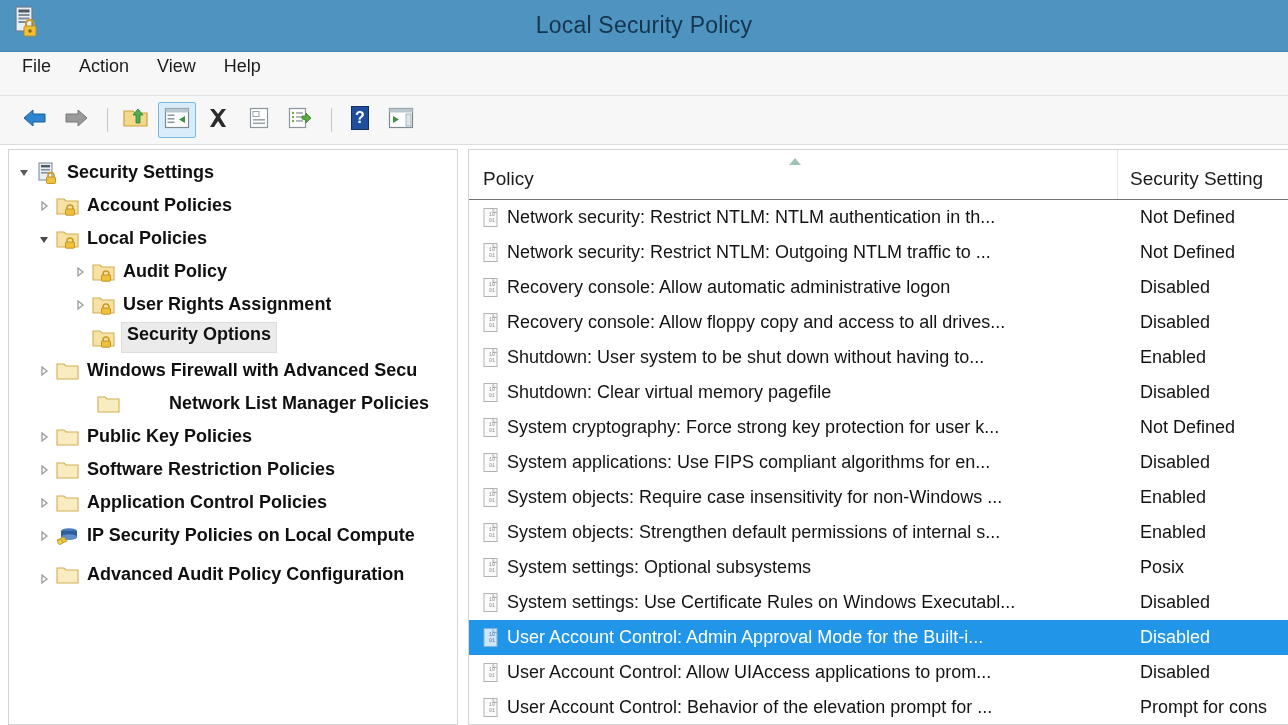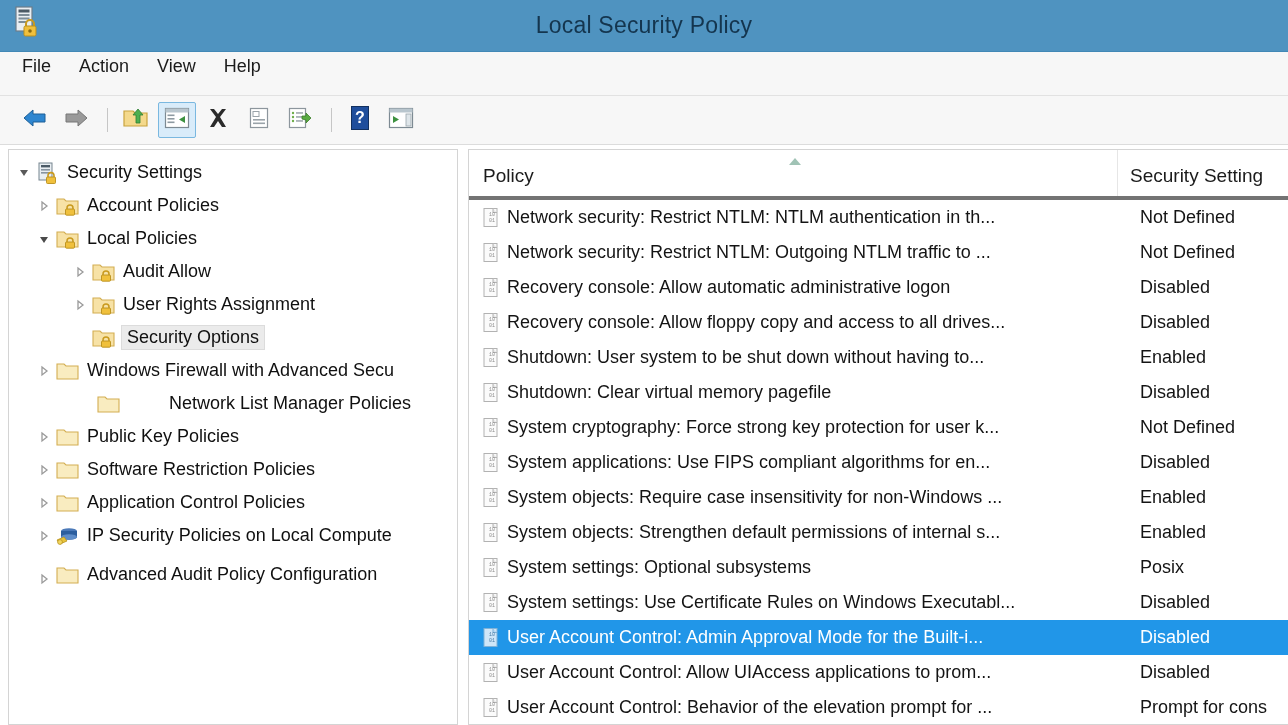--- a/index.html
+++ b/index.html
@@ -112,43 +112,43 @@
   }
   .tree-row .twisty {
     width: 22px; flex: 0 0 22px;
     display: flex; align-items: center; justify-content: center;
   }
   .tree-row .t-icon {
     width: 26px; flex: 0 0 26px;
     display: flex; align-items: center; justify-content: center;
     margin-right: 6px;
   }
-  .tree-label { overflow: hidden; }
+  .tree-label { overflow: hidden; font-weight: bold; }
   .tree-row.selected .tree-label {
     background: #ebebeb;
     border: 1px solid #dcdcdc;
-    padding: 1px 5px 1px 5px;
+    padding: 1px 5px 7px 5px;
     margin-left: -2px;
   }
 
   
   .list-pane {
     flex: 1 1 auto;
     margin-left: 10px;
     margin-right: 0;
     border: 1px solid #d4d4d4;
     border-right: none;
     background: #ffffff;
     overflow: hidden;
     position: relative;
   }
   .list-header {
     height: 50px;
     display: flex; align-items: flex-start;
-    border-bottom: 4px solid #737373;
+    border-bottom: 1px solid #737373;
     background: #ffffff;
     position: relative;
   }
   .col-policy {
     width: 649px; flex: 0 0 649px;
     font-size: 19px; color: #1b1b1b;
     padding: 0 0 9px 14px;
     border-right: 1px solid #e6e6e6;
     height: 100%;
     display: flex; align-items: flex-end;
@@ -379,21 +379,21 @@
               <path d="M4 2 L9 6 L4 10 Z" fill="none" stroke="#9a9a9a" stroke-width="1.3"></path>
             </svg>
         </span>
         <span class="t-icon">
           <svg width="24" height="20" viewBox="0 0 24 20">
             <path d="M1 3 h7 l2 2 h12 v13 H1 Z" fill="#f7e2a6" stroke="#d3ae52" stroke-width="1.1"></path>
             <path d="M11 15 v-3 a3 3 0 0 1 6 0 v3" fill="none" stroke="#c99a1e" stroke-width="1.5"></path>
             <rect x="9.5" y="13" width="9" height="6.2" rx="1" fill="#f0c03c" stroke="#b98f1c" stroke-width="0.9"></rect>
           </svg>
         </span>
-        <span class="tree-label">Audit Allow</span>
+        <span class="tree-label">Audit Policy</span>
       </div>
 
       <div class="tree-row" style="padding-left:60px;">
         <span class="twisty">
           <svg width="12" height="12" viewBox="0 0 12 12">
               <path d="M4 2 L9 6 L4 10 Z" fill="none" stroke="#9a9a9a" stroke-width="1.3"></path>
             </svg>
         </span>
         <span class="t-icon">
           <svg width="24" height="20" viewBox="0 0 24 20">

